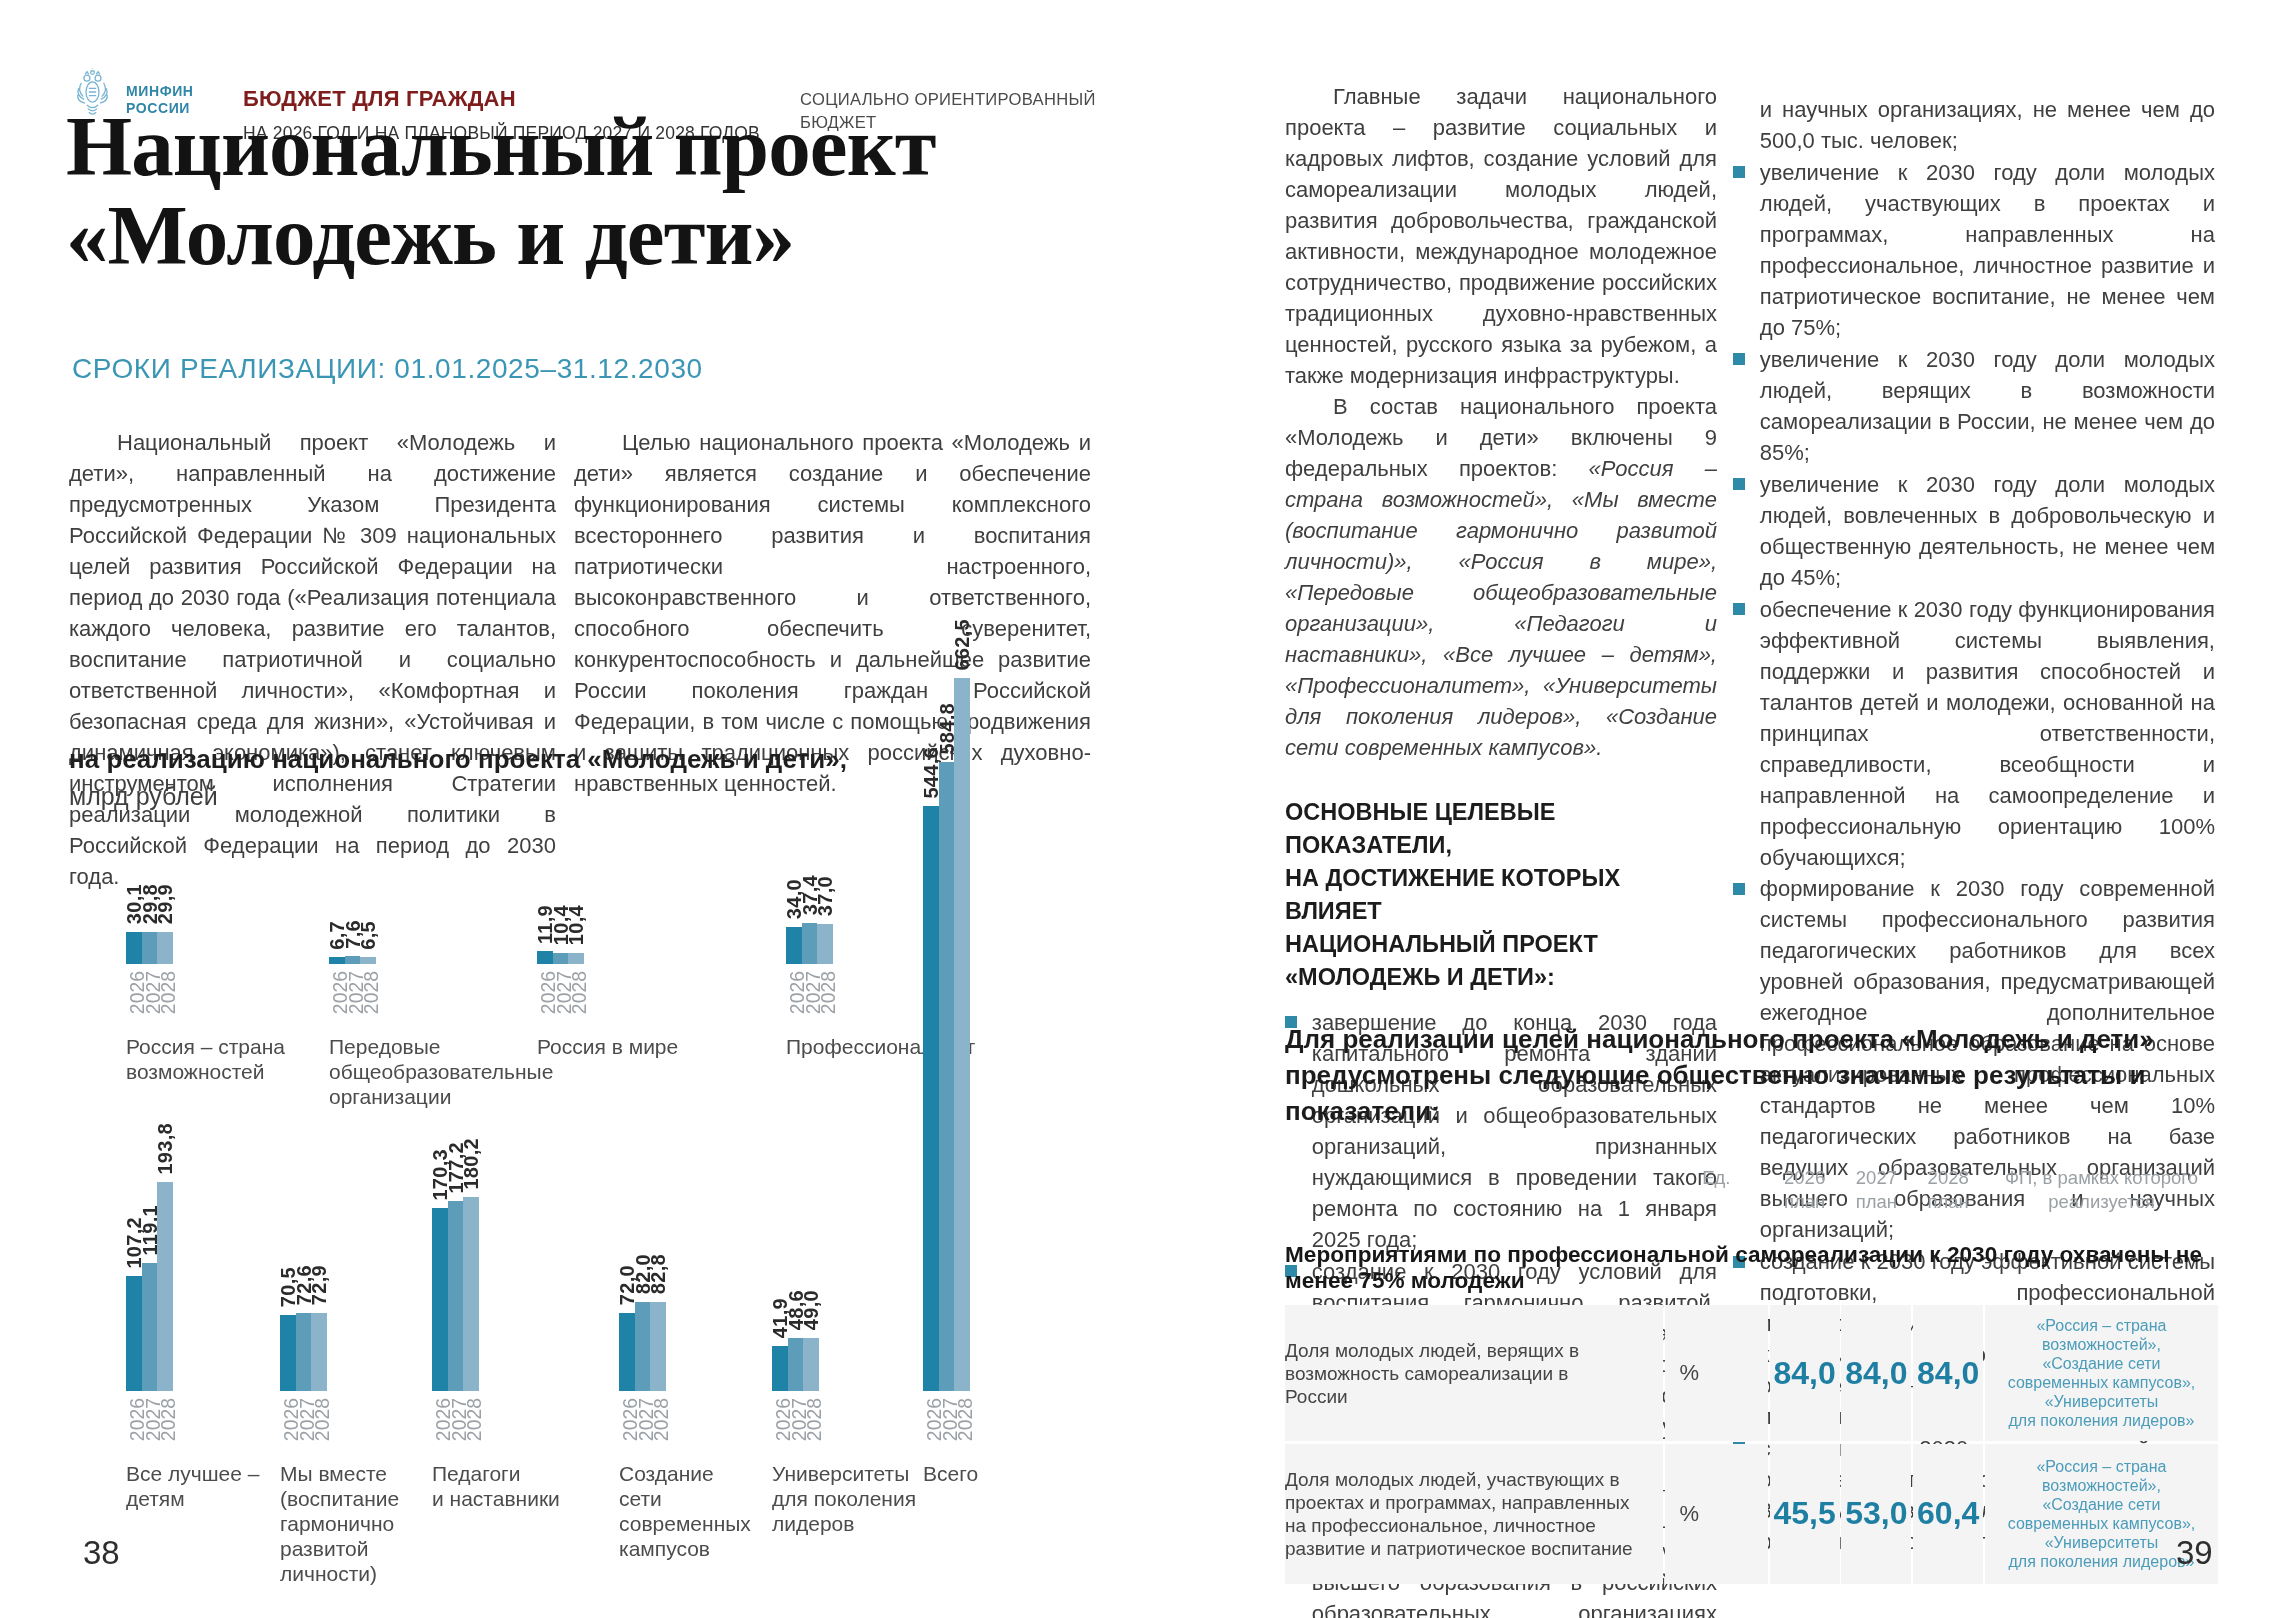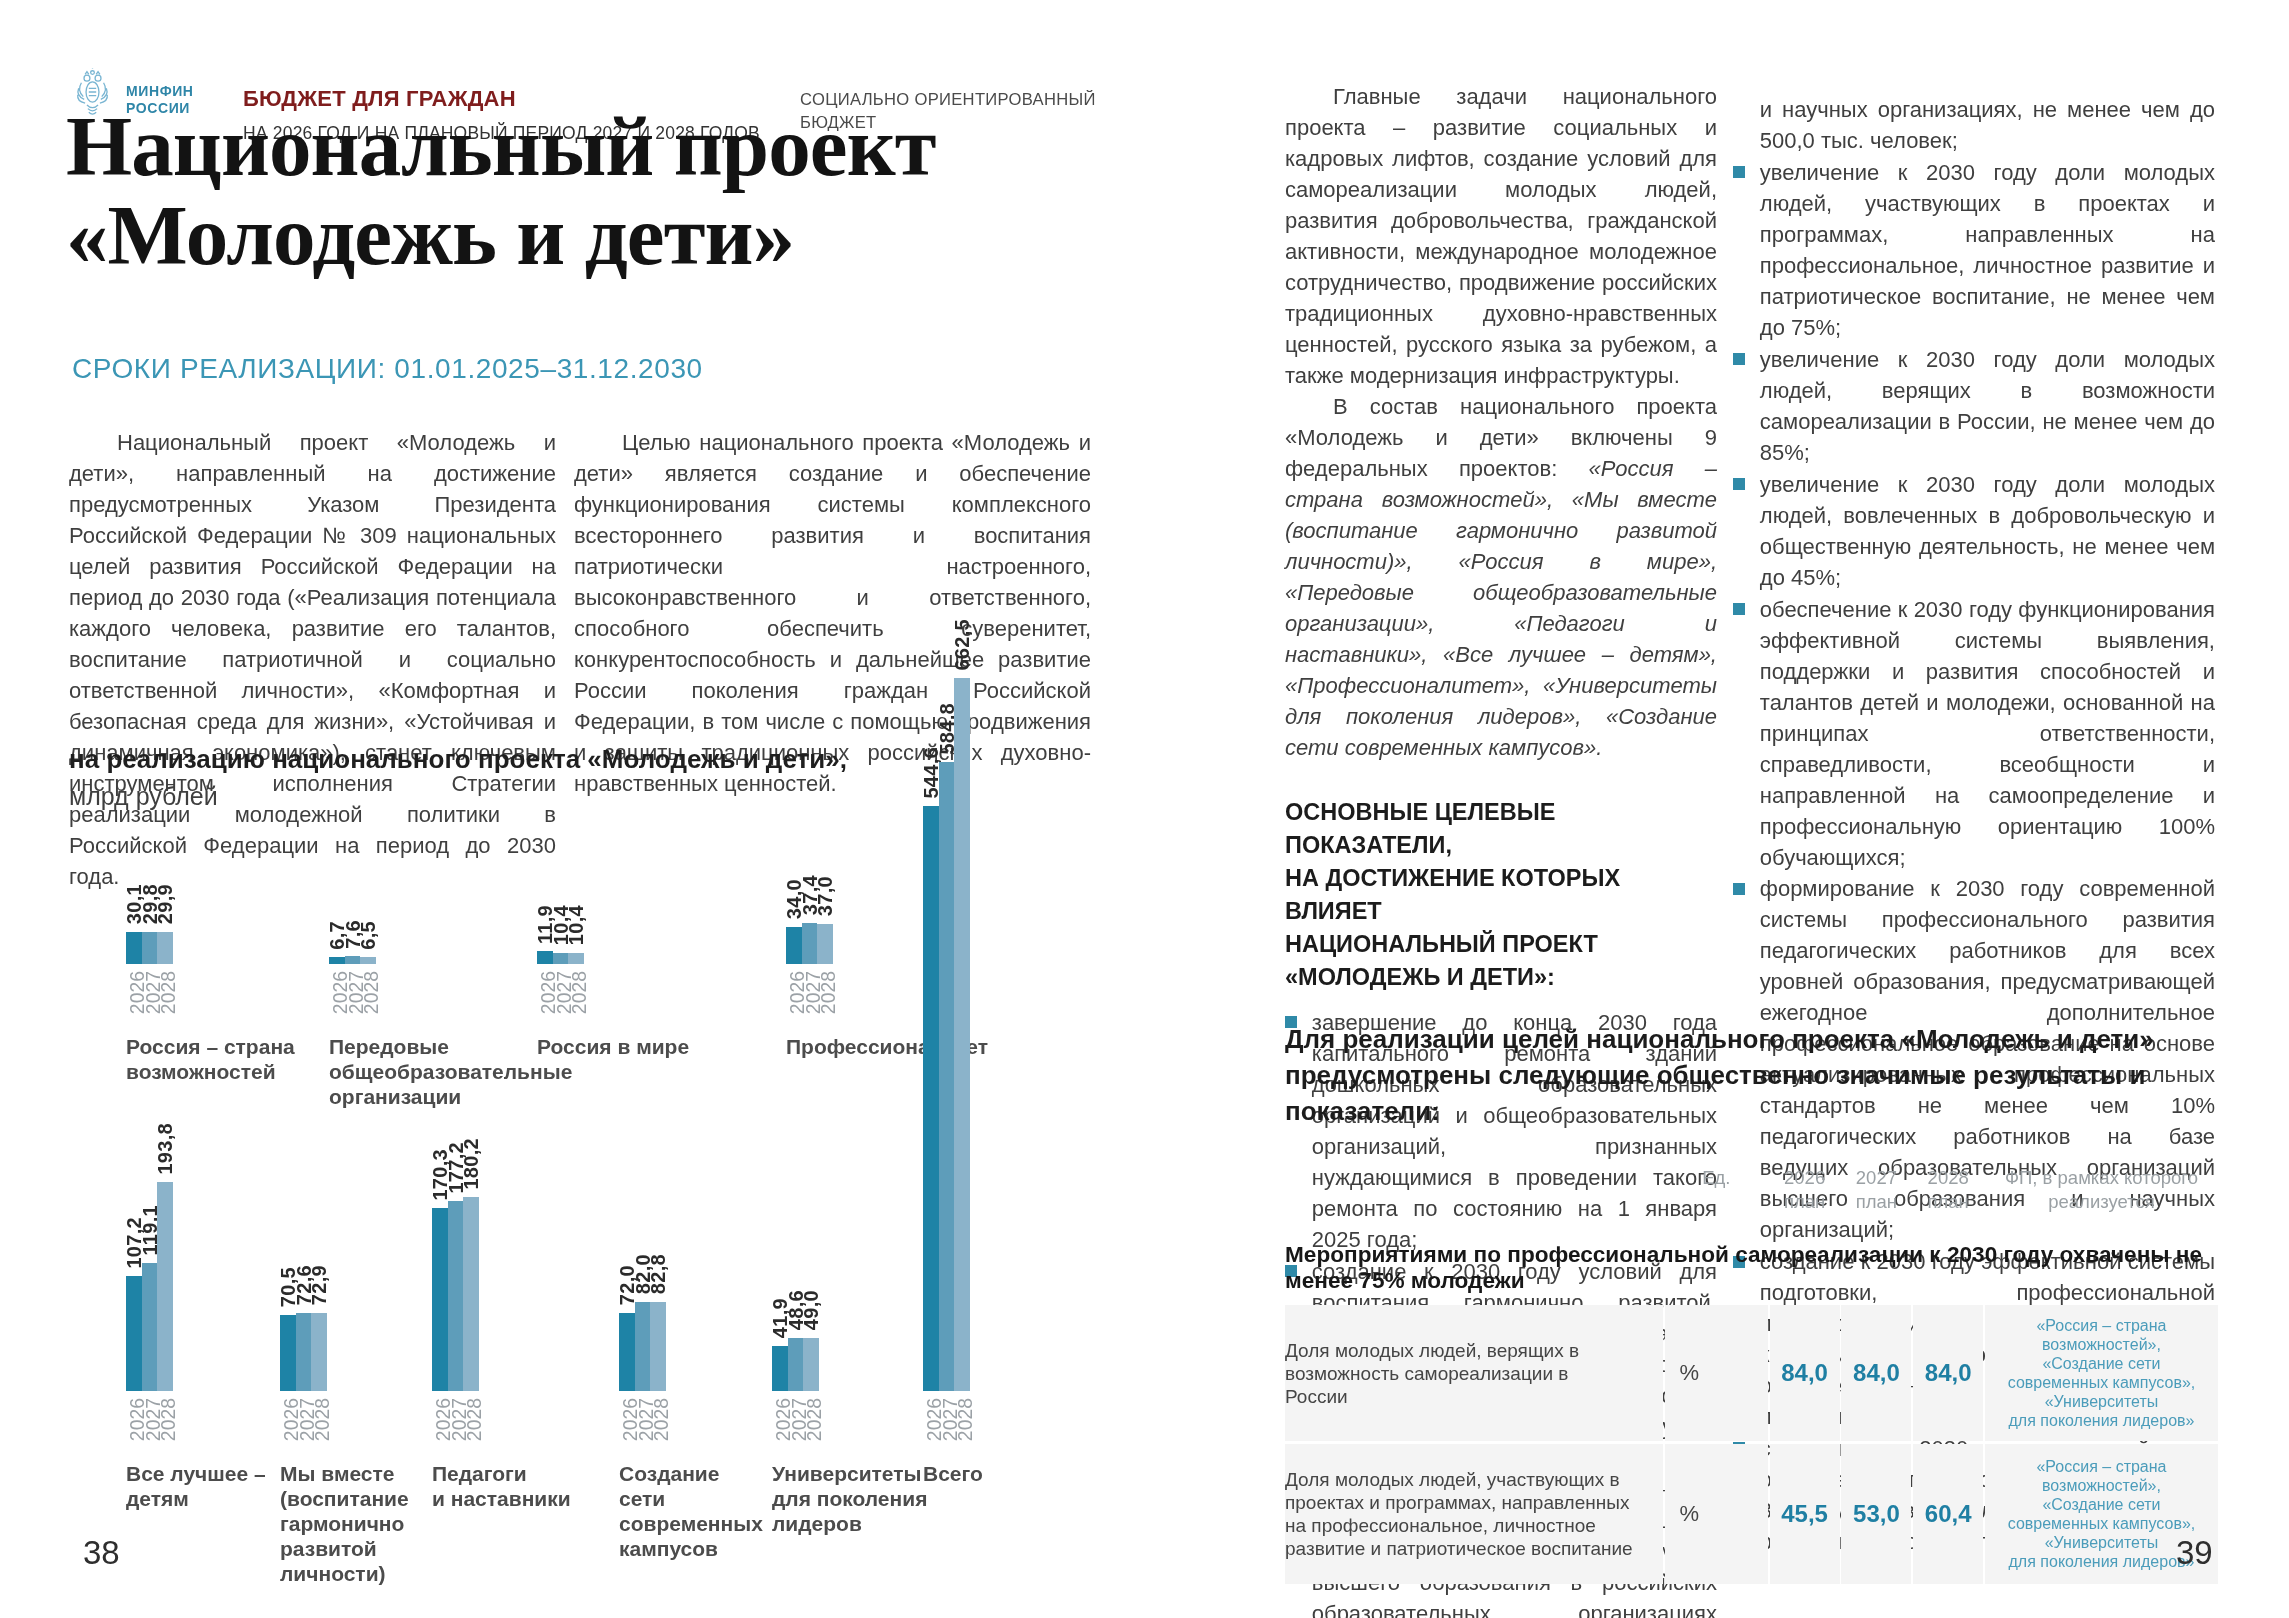--- a/index.html
+++ b/index.html
@@ -40,21 +40,21 @@
   .cval{
     position:absolute;bottom:100%;left:50%;margin-bottom:7.4px;
     transform:translateX(-50%) rotate(180deg);writing-mode:vertical-rl;
     font-weight:bold;font-size:20px;color:#2b2b2b;letter-spacing:0.3px;white-space:nowrap;
   }
   .cyears{position:absolute;left:0;top:6.5px;display:flex;}
   .cyr{
     width:15.7px;writing-mode:vertical-rl;transform:rotate(180deg);
     font-size:19.4px;color:#9ba1a6;white-space:nowrap;
   }
-  .ccap{position:absolute;left:0;top:70px;font-size:21px;line-height:25px;color:#4c4c4c;white-space:pre;font-weight:bold;}
+  .ccap{position:absolute;left:0;top:70px;font-size:21px;line-height:25px;color:#4c4c4c;white-space:pre;}
 
   
   .rp-col{font-size:22px;line-height:31px;text-align:justify;color:#3f3f3f;}
   .rp-col p{margin:0 0 0 0;text-indent:48px;}
   .rp-col1{left:1285px;top:81px;width:432px;}
   .rp-col2{left:1733px;top:81px;width:482px;}
   .rp-heading{font-weight:bold;color:#1c1c1c;font-size:23.5px;line-height:33px;margin-top:33px;white-space:pre-line;text-align:left;}
   ul.blt{list-style:none;margin:13px 0 0 0;padding:0;}
   ul.blt li{display:flex;gap:14.8px;margin:0 0 0.9px 0;}
   ul.blt li .sq{flex:none;width:12px;height:12px;background:#2f8aa8;margin-top:9.2px;}
@@ -64,21 +64,21 @@
 
   
   .ind-table{left:1285px;top:1152px;width:932px;margin-top:14px;}
   .tgrid{display:grid;grid-template-columns:378px 103px 70px 70px 70px 233px;column-gap:1.8px;row-gap:2.8px;}
   .thead .hc{background:none;color:#9aa0a4;font-size:18.5px;line-height:24px;text-align:center;white-space:pre-line;}
   .sect-head{font-weight:bold;font-size:22.6px;color:#171717;margin:28px 0 11px 0;}
   .cell{background:#f4f4f4;}
   .c-ind{padding:24px 28px 24px 0;font-size:19px;line-height:23px;color:#454545;display:flex;align-items:center;}
   .c-ind .inner{padding-left:0;}
   .c-unit{display:flex;align-items:center;padding-left:14.8px;font-size:22px;color:#454545;}
-  .c-val{display:flex;align-items:center;justify-content:center;font-weight:bold;font-size:24px;color:#1f7fa3;}
+  .c-val{display:flex;align-items:center;justify-content:center;font-weight:bold;font-size:32px;color:#1f7fa3;}
   .c-fp{display:flex;align-items:center;justify-content:center;text-align:center;font-size:16px;line-height:19px;color:#4b9cba;padding:11px 5.5px;white-space:pre-line;}
 
   .pageno{font-size:33px;color:#2e2e2e;}
   .pn-left{left:83px;top:1534px;}
   .pn-right{left:2176px;top:1534px;}
 </style>
 </head>
 <body>
 
 <div class="page">

